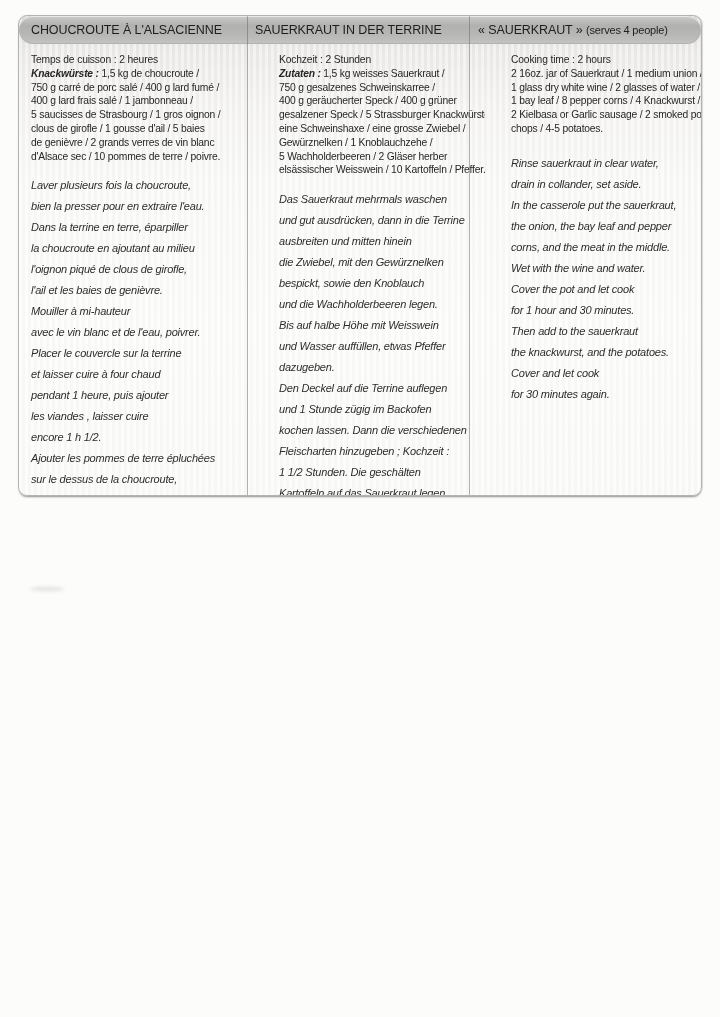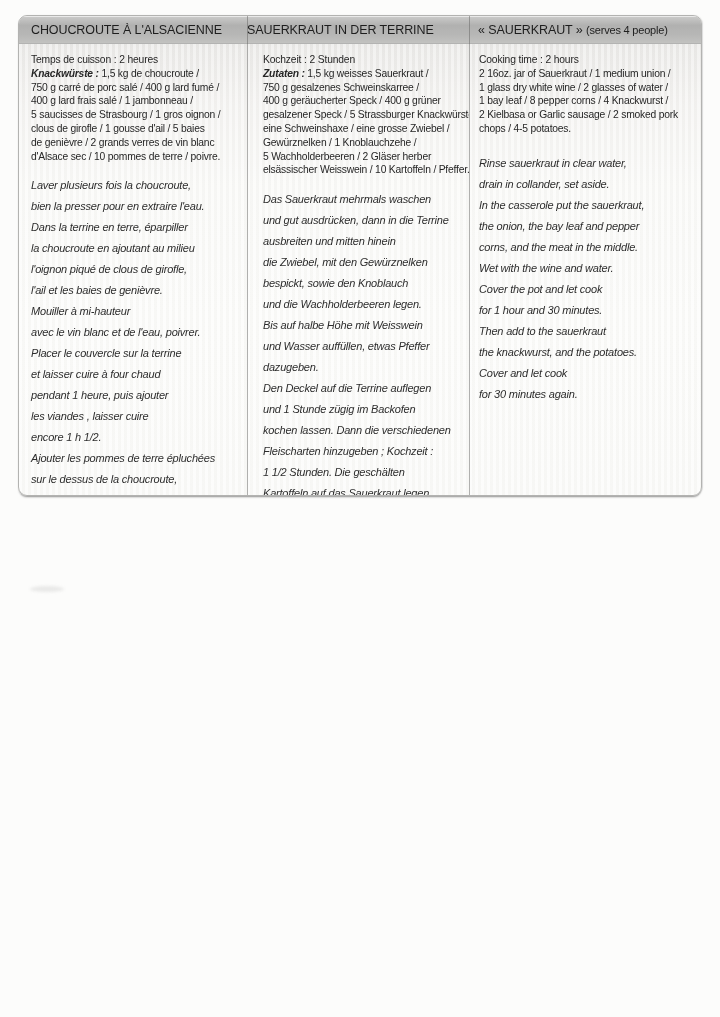--- a/index.html
+++ b/index.html
@@ -1,15 +1,15 @@
 <!DOCTYPE html>
 <html><head>
 <meta charset="utf-8">
 <style>
-  * { margin: 0; padding: 0; box-sizing: border-box; }
+  * { margin: 0; padding: 0; box-sizing: border-box; border-radius: 16px; }
   html, body {
     width: 720px; height: 1017px;
     font-family: "Liberation Sans", "DejaVu Sans", sans-serif;
     background: #fcfcfb;
     overflow: hidden;
   }
   .page {
     position: relative;
     width: 720px; height: 1017px;
     background: #fcfcfb;
@@ -33,29 +33,30 @@
     align-items: center;
     background: linear-gradient(180deg, #cccccb 0%, #b1b1b0 35%, #b7b7b6 70%, #c2c2c0 100%);
     border-bottom: 1px solid rgba(160,160,158,0.55);
     box-shadow: inset 0 1px 0 rgba(255,255,255,0.6);
     color: #1e1e1e;
     font-size: 12.5px;
     letter-spacing: -0.1px;
   }
   .hcell { flex: 0 0 auto; white-space: nowrap; overflow: hidden; }
   .hcell.h0 { width: 228px; padding-left: 12px; }
-  .hcell.h1 { width: 222px; }
+  .hcell.h1 { width: 222px; padding-left: 8px; }
   .hcell.h2 { width: 277px; padding-left: 9px; }
   .hsuffix { font-size: 11px; letter-spacing: -0.2px; }
   .card-body {
     position: relative;
     display: grid;
     grid-template-columns: 228px 222px 234px;
     height: 453px;
     color: #262626;
+    gap: 16px;
   }
   .divider {
     position: absolute;
     top: 0; bottom: 0;
     width: 1px;
     background: rgba(100,100,98,0.5);
     z-index: 3;
   }
   .divider.d1 { left: 228px; }
   .divider.d2 { left: 450px; }

